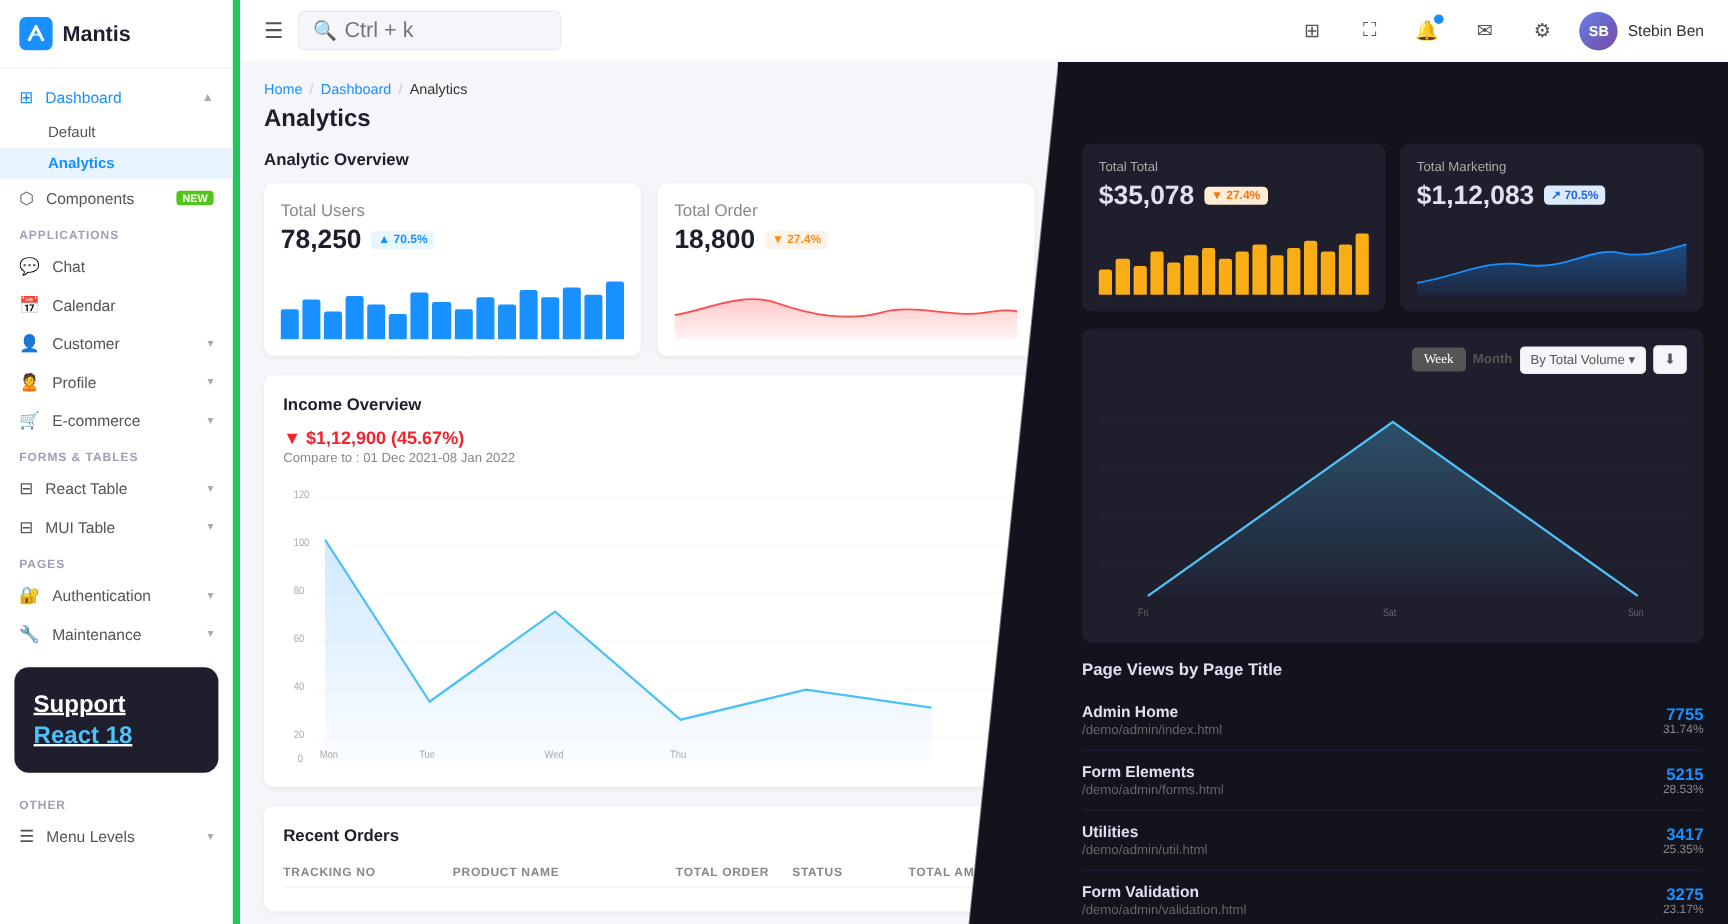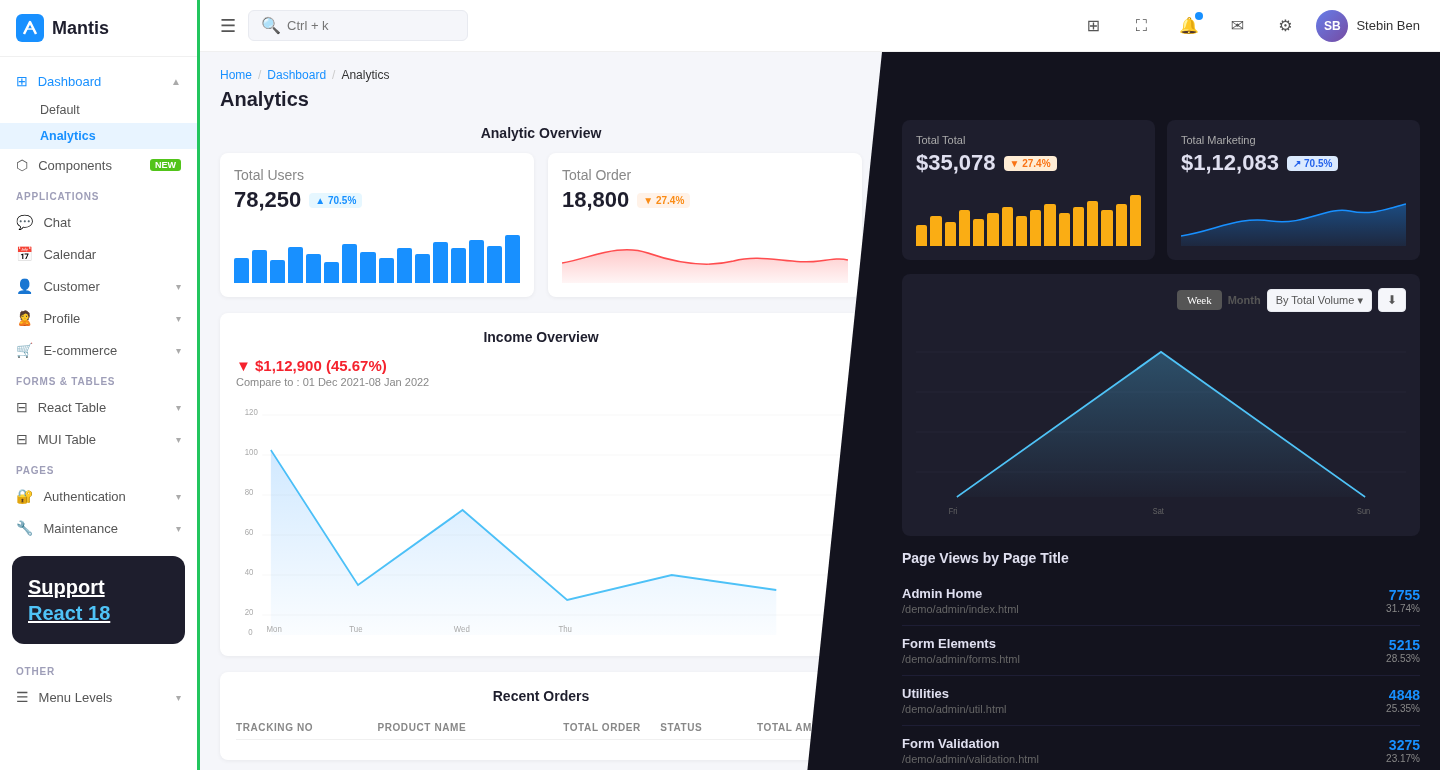--- a/index.html
+++ b/index.html
@@ -6,21 +6,21 @@
     body { font-family: -apple-system, BlinkMacSystemFont, 'Segoe UI', sans-serif; display: flex; height: 770px; overflow: hidden; background: #0a0a0f; }
 
     
     #sidebar {
       width: 200px;
       min-width: 200px;
       background: #fff;
       height: 100%;
       display: flex;
       flex-direction: column;
-      border-right: 3px solid #22c55e;
+      border-right: 6px solid #22c55e;
       overflow-y: auto;
       z-index: 10;
     }
     .sidebar-logo {
       display: flex;
       align-items: center;
       gap: 8px;
       padding: 14px 16px;
       border-bottom: 1px solid #f0f0f0;
     }
@@ -126,21 +126,21 @@
       border-radius: 6px;
       padding: 5px 12px;
       gap: 6px;
       flex: 1;
       max-width: 220px;
     }
     .search-bar input {
       background: none;
       border: none;
       outline: none;
-      font-size: 13px;
+      font-size: 18px;
       color: #000000;
       width: 100%;
     }
     .header-spacer { flex: 1; }
     .header-actions {
       display: flex;
       align-items: center;
       gap: 14px;
     }
     .header-icon-btn {
@@ -218,21 +218,20 @@
       color: #1e1e2d;
       margin-bottom: 14px;
     }
 
     
     .section-title {
       font-size: 14px;
       font-weight: 600;
       color: #1e1e2d;
       margin-bottom: 12px;
-      text-align: center;
     }
 
     
     .analytics-cards {
       display: grid;
       grid-template-columns: 1fr 1fr;
       gap: 14px;
       margin-bottom: 16px;
     }
     .analytics-card {
@@ -856,21 +855,21 @@
               <div class="pv-value">5215</div>
               <div class="pv-pct">28.53%</div>
             </div>
           </div>
           <div class="pv-item">
             <div>
               <div class="pv-title">Utilities</div>
               <div class="pv-url">/demo/admin/util.html</div>
             </div>
             <div>
-              <div class="pv-value">4848</div>
+              <div class="pv-value">3417</div>
               <div class="pv-pct">25.35%</div>
             </div>
           </div>
           <div class="pv-item">
             <div>
               <div class="pv-title">Form Validation</div>
               <div class="pv-url">/demo/admin/validation.html</div>
             </div>
             <div>
               <div class="pv-value">3275</div>

